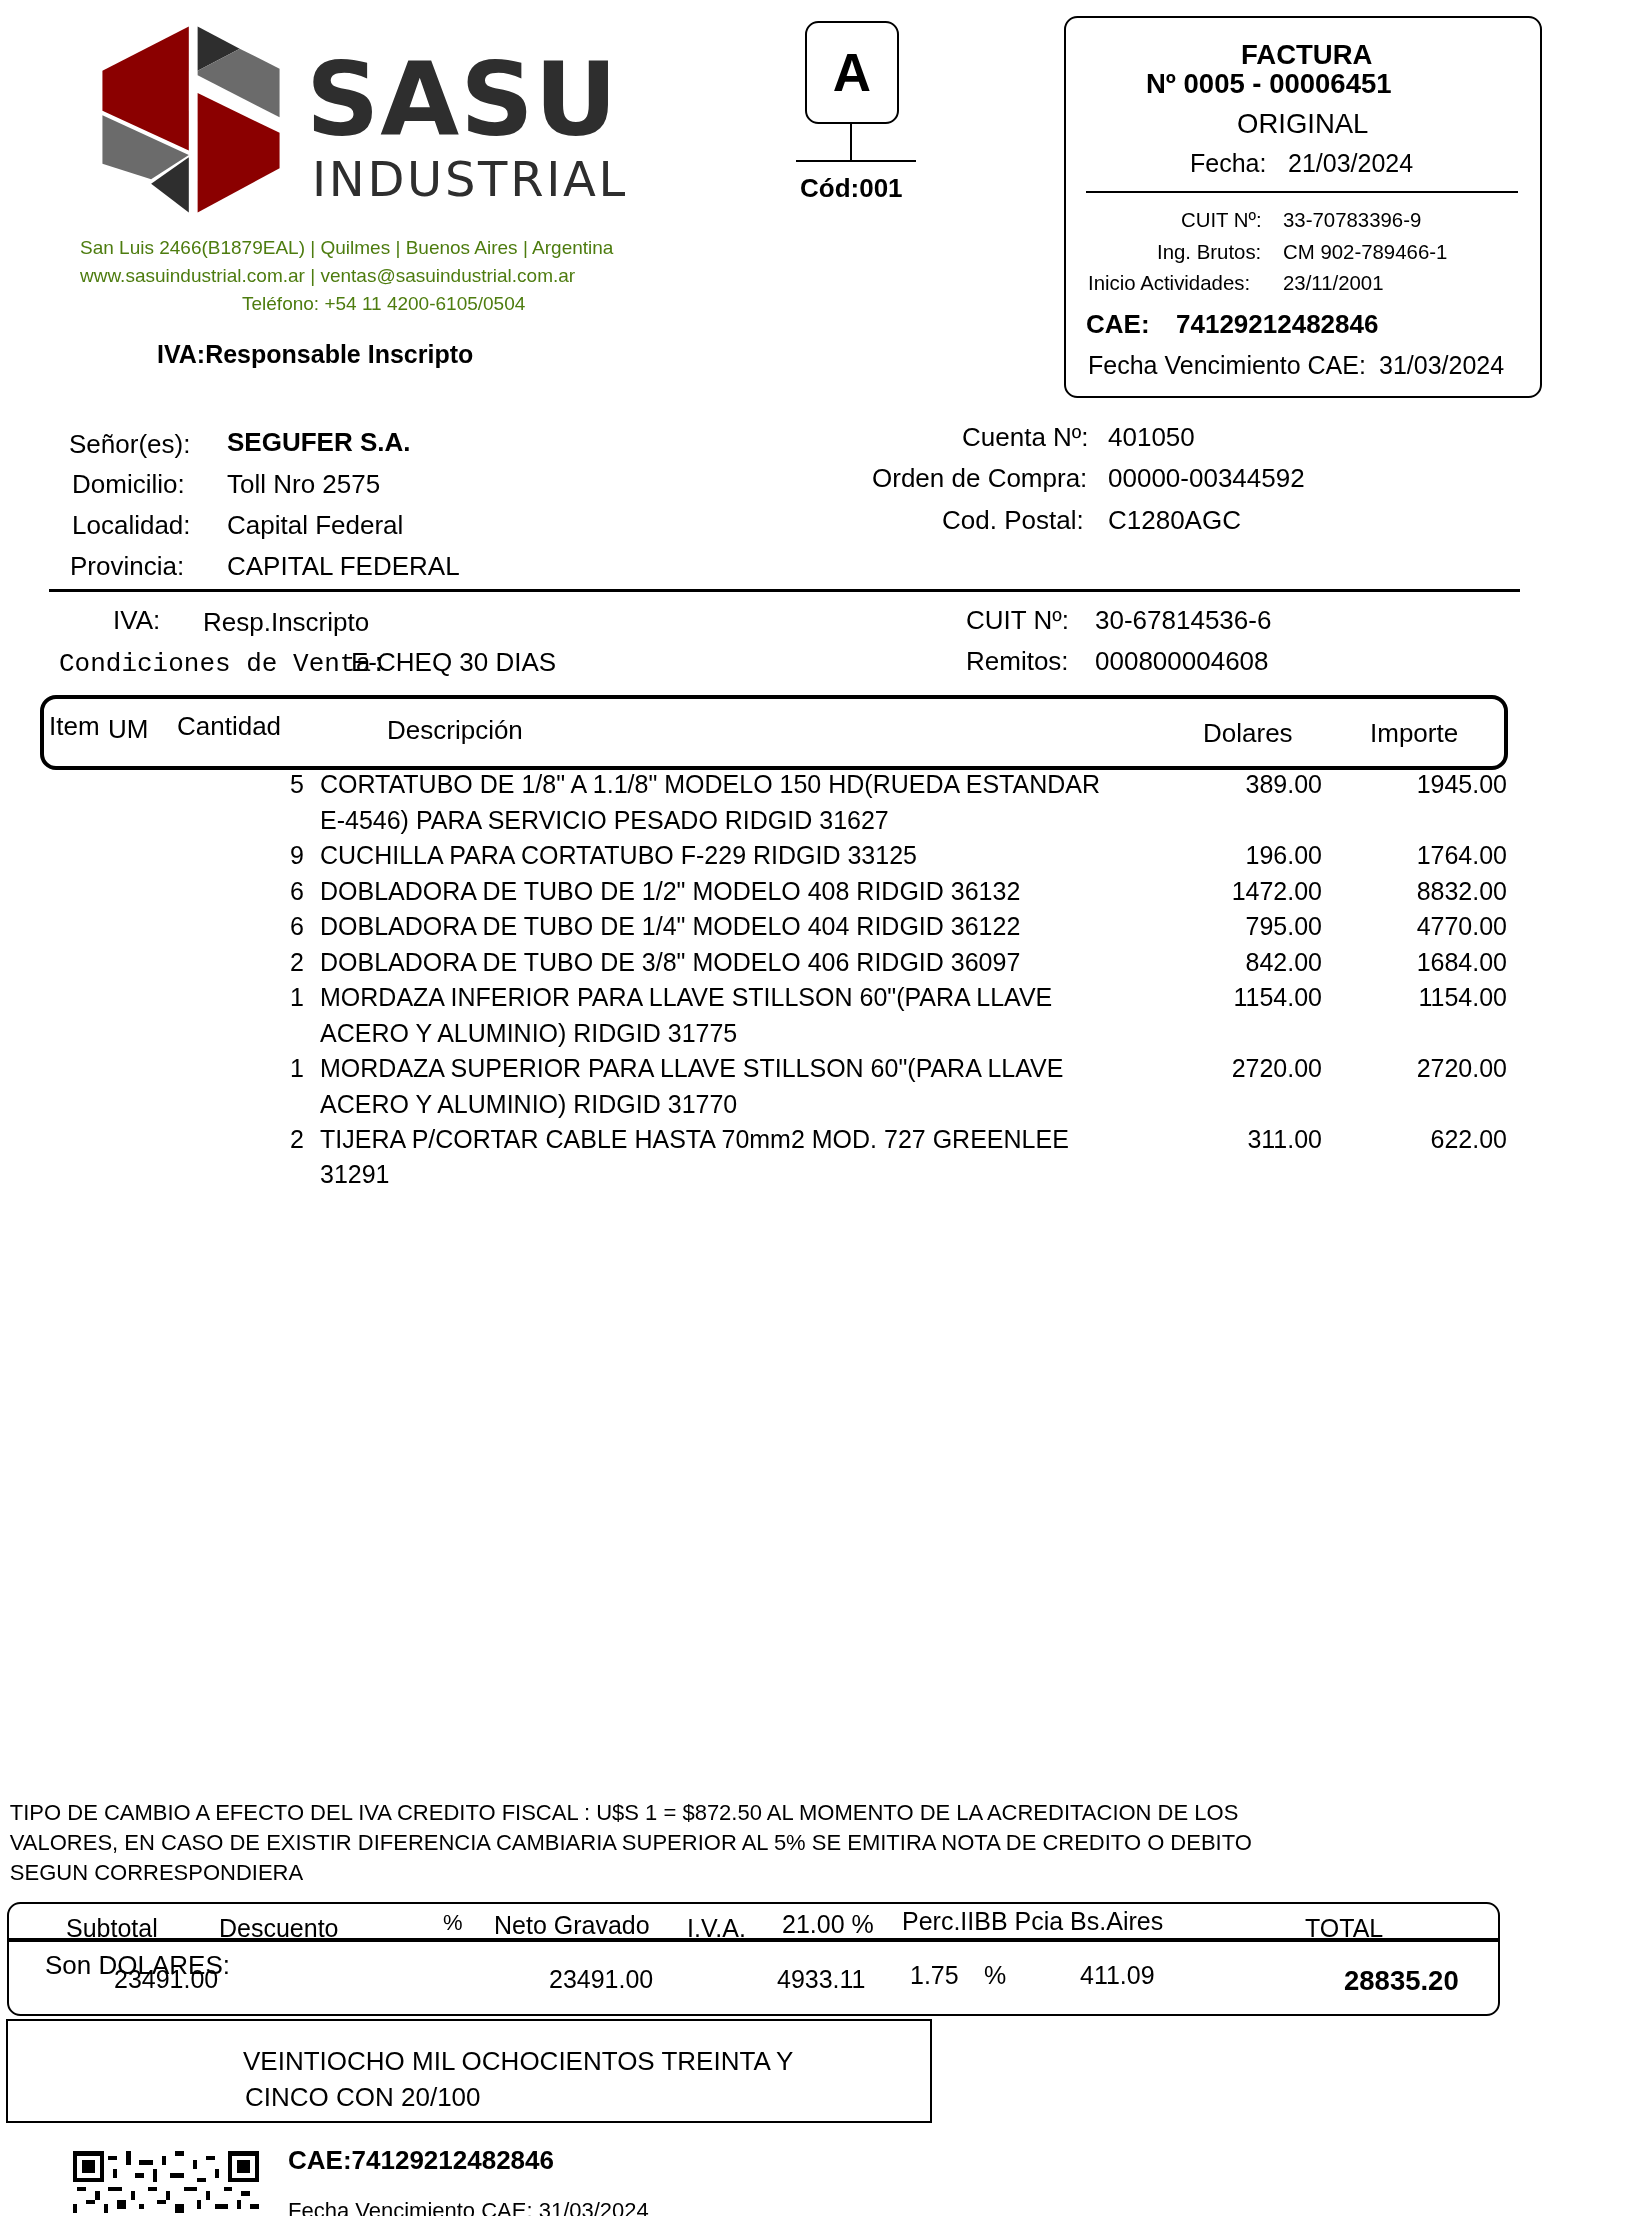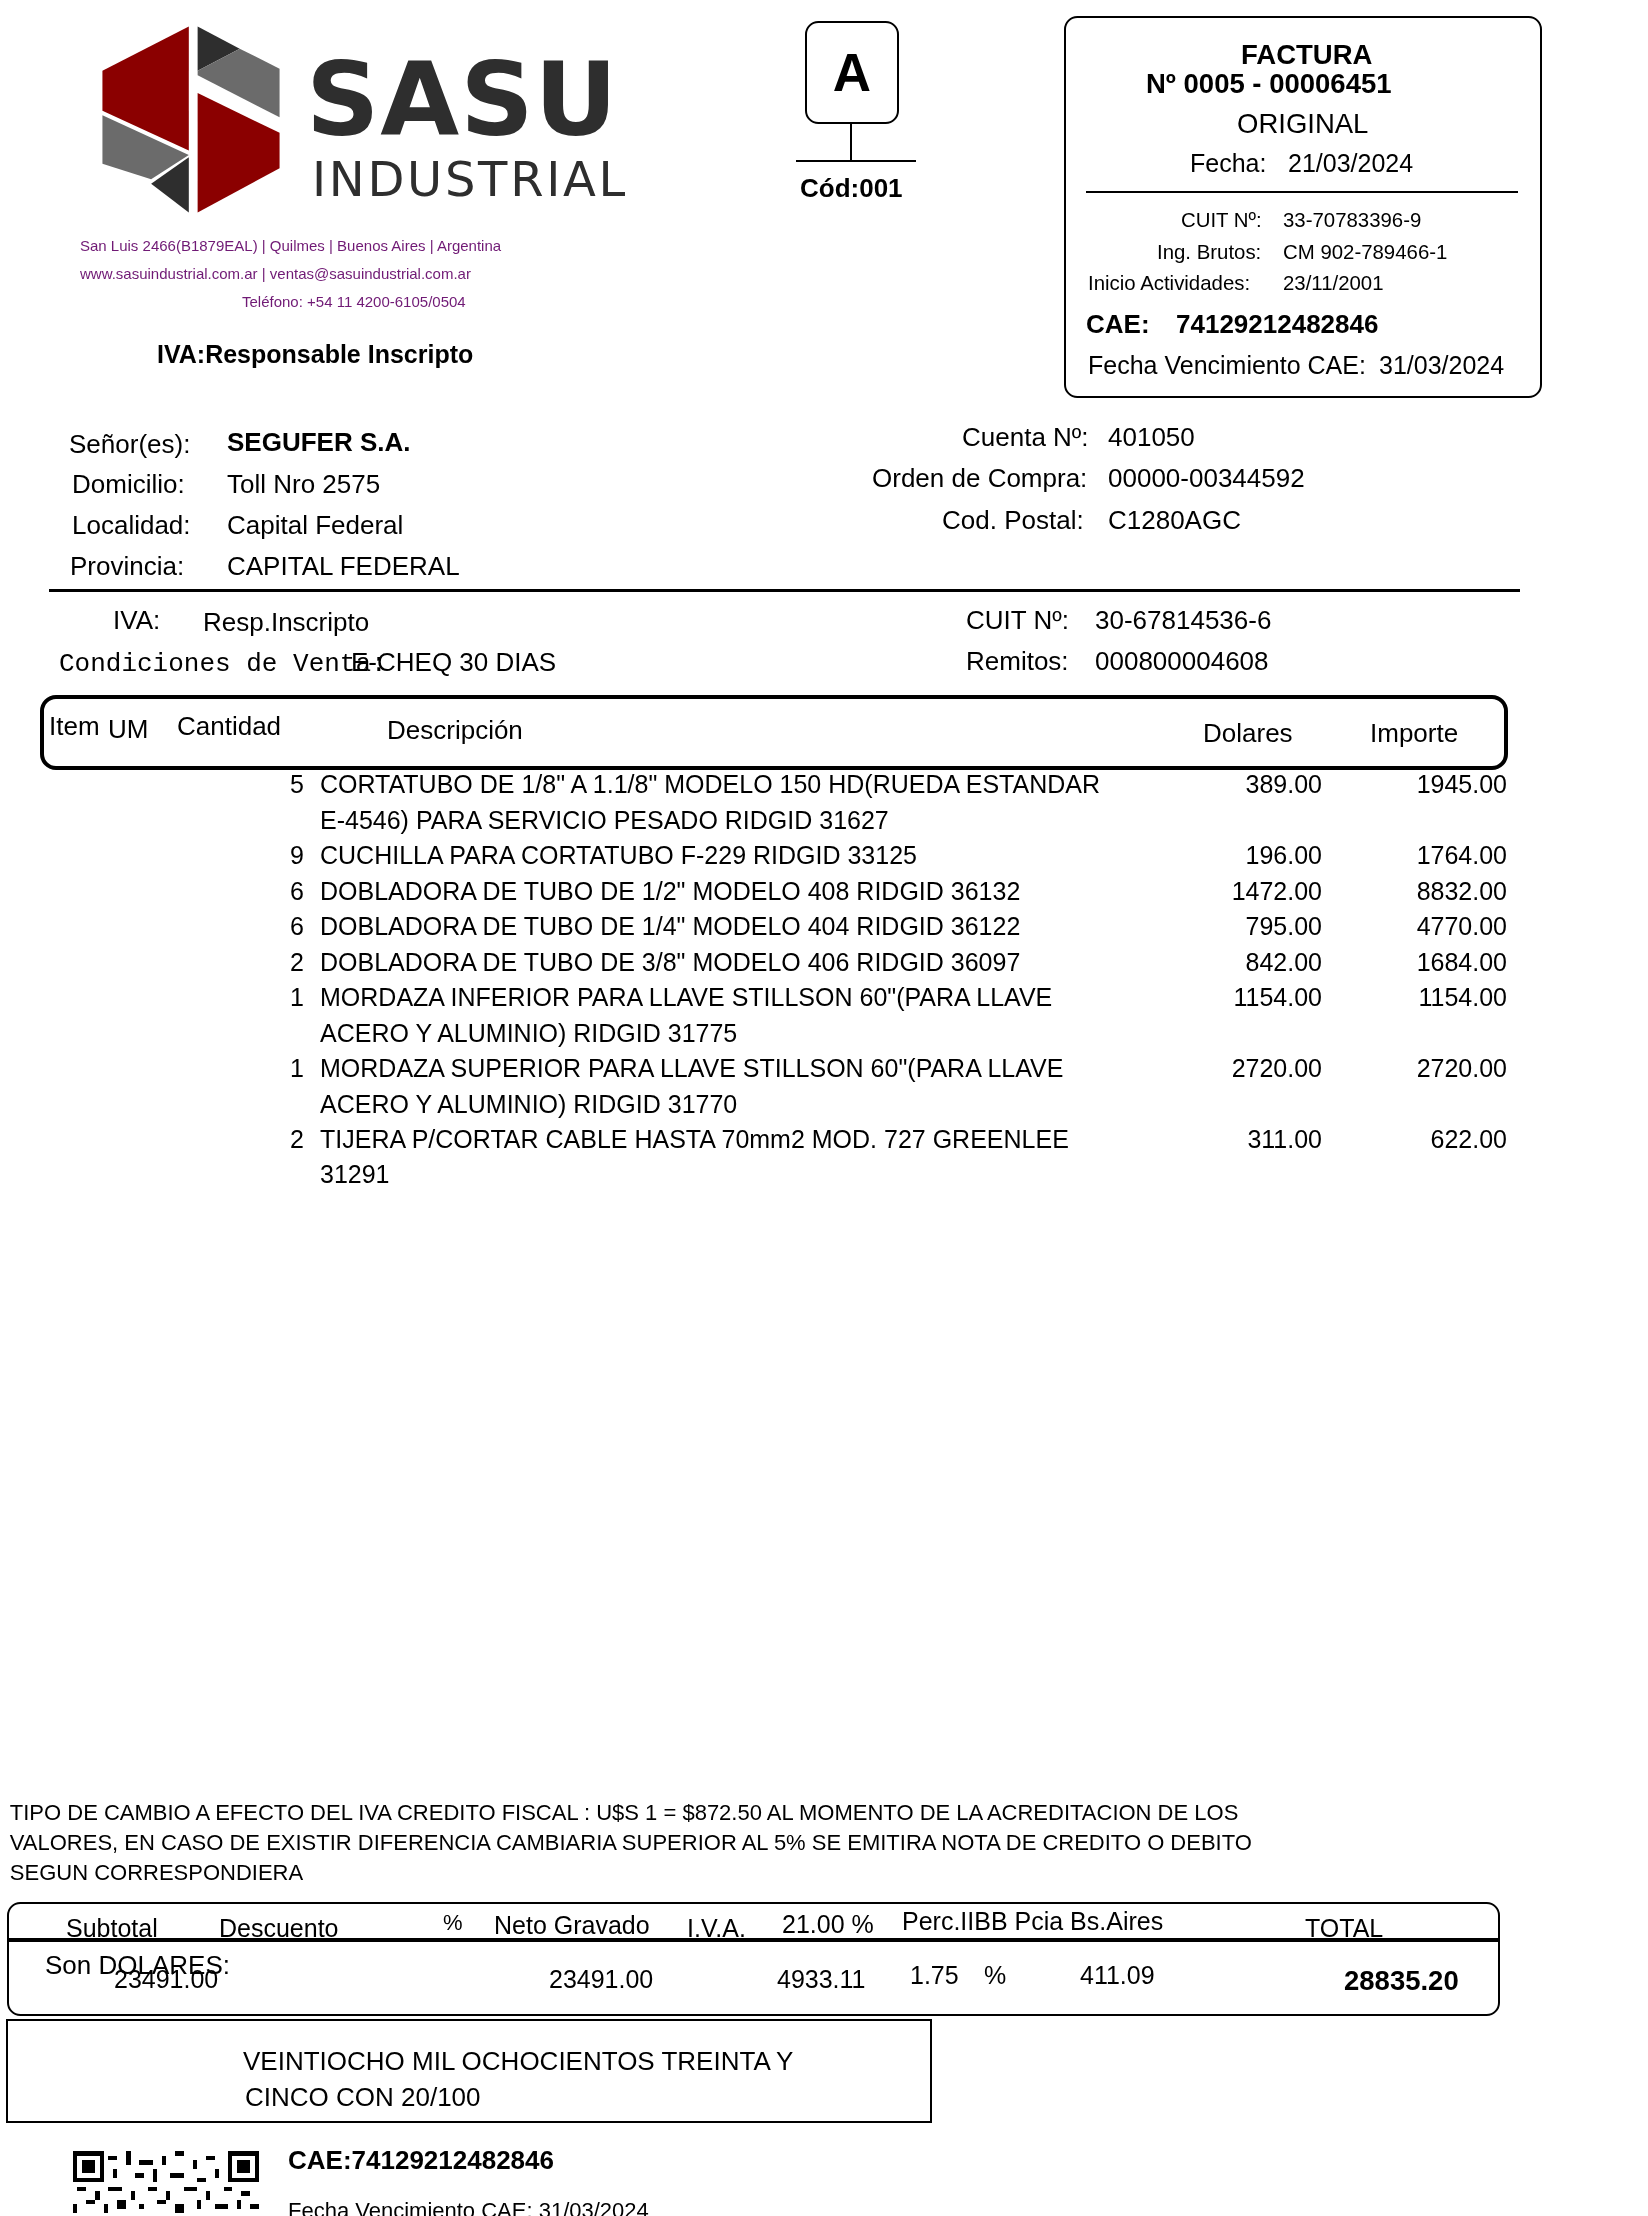--- a/index.html
+++ b/index.html
@@ -9,21 +9,21 @@
   .t56 { font-size:25px; }
   .t58 { font-size:26px; }
   .t62 { font-size:27.5px; }
   .t50 { font-size:22px; }
   .t46 { font-size:20.4px; }
   .bold { font-weight:bold; }
 
   
   #logo { position:absolute; left:98px; top:22px; width:523px; height:204px; }
   .logo-word { position:absolute; font-family:"DejaVu Sans", sans-serif; font-weight:bold; color:#2e2e2e; }
-  .addr { position:absolute; color:#701a75; font-size:15px; font-family:"Liberation Sans", sans-serif; white-space:nowrap; }
+  .addr { position:absolute; color:#4d7c0f; font-size:19px; font-family:"Liberation Sans", sans-serif; white-space:nowrap; }
 
   
   #letter-box { position:absolute; left:805px; top:21px; width:94px; height:103px;
                 border:2.7px solid #000; border-radius:13.3px; box-sizing:border-box;
                 display:flex; align-items:center; justify-content:center;
                 font-size:53px; font-weight:bold; }
   #letter-stem { position:absolute; left:850px; top:124px; width:2.2px; height:38px; background:#000; }
   #letter-base { position:absolute; left:796px; top:160px; width:120px; height:2.2px; background:#000; }
 
   

